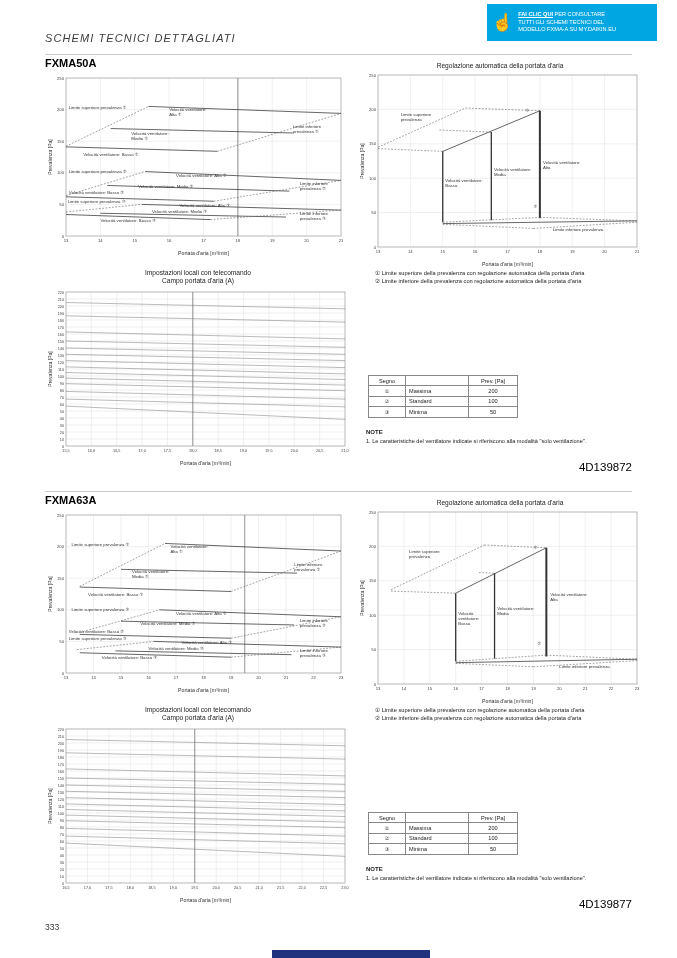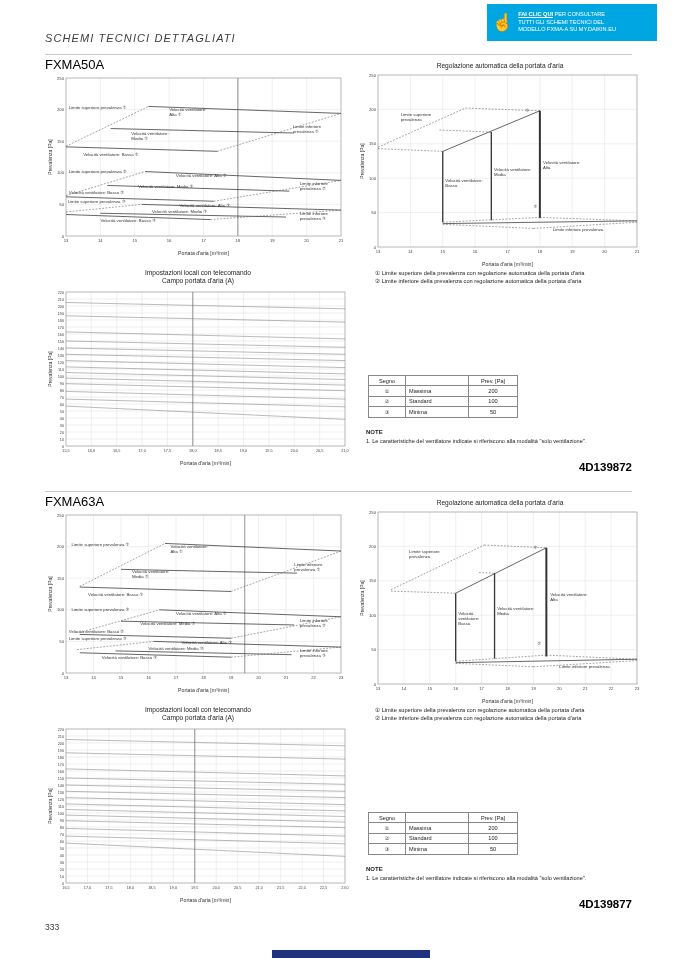--- a/index.html
+++ b/index.html
@@ -8,36 +8,36 @@
   .banner{position:absolute;left:487px;top:4px;width:170px;height:37px;background:#00a6e2;
           color:#fff;display:flex;align-items:center;padding:0 6px 0 5px;box-sizing:border-box;cursor:pointer;}
   .hand{font-size:17px;line-height:17px;margin-right:5px;}
   .banner-text{font-size:5.6px;line-height:7.8px;}
   .b-bold{font-weight:bold;text-decoration:underline;}
   .hdr-title{position:absolute;left:45px;top:32px;font-size:11px;color:#3d3d3d;letter-spacing:1.1px;font-style:italic;}
   .rule{position:absolute;left:45px;width:587px;height:1px;background:#c9c9c9;}
   .rule-1{top:54px;} .rule-2{top:491px;}
   .section{position:absolute;left:0;width:677px;}
   .sec-1{top:57px;} .sec-2{top:494px;}
-  .model{position:absolute;left:45px;top:0;font-size:13px;font-weight:normal;color:#000;}
+  .model{position:absolute;left:45px;top:0;font-size:11px;font-weight:bold;color:#000;}
   .chart{position:absolute;}
   .c-perf{left:46px;top:16px;}
   .c-auto{left:358px;top:13px;}
   .c-campo{left:46px;top:230px;}
   .auto-title{position:absolute;left:358px;top:5px;width:284px;text-align:center;font-size:6.6px;color:#222;}
   .footnotes{position:absolute;left:375px;top:213px;font-size:5.7px;line-height:7.6px;color:#222;width:268px;}
   .campo-title{position:absolute;left:46px;top:212px;width:304px;text-align:center;font-size:6.6px;line-height:8.4px;color:#222;}
   .ptable{position:absolute;left:368px;top:318px;border-collapse:collapse;font-size:5.6px;color:#222;}
   .ptable th,.ptable td{border:1px solid #888;font-weight:normal;padding:1.2px 3px;height:7px;}
   .ptable .col-sym{width:30px;text-align:center;}
   .ptable .col-name{width:56px;text-align:left;}
   .ptable .col-val{width:42px;text-align:center;}
   .note{position:absolute;left:366px;top:372px;font-size:5.6px;color:#222;width:280px;}
   .note-h{font-weight:bold;font-size:6px;margin-bottom:2.5px;}
-  .code{position:absolute;right:45px;top:404px;font-size:11.5px;font-weight:bold;color:#000;}
+  .code{position:absolute;right:45px;top:404px;font-size:11.5px;font-weight:normal;color:#000;}
   .pagenum{position:absolute;left:45px;top:922px;font-size:8.5px;color:#333;}
   .footer-bar{position:absolute;left:272px;top:950px;width:158px;height:8px;background:#20317e;}
   svg text{font-family:"Liberation Sans",sans-serif;}
 </style>
 </head>
 <body>
 
 <div class="page">
 
   <div class="banner" style="background: rgb(0, 166, 226);">

